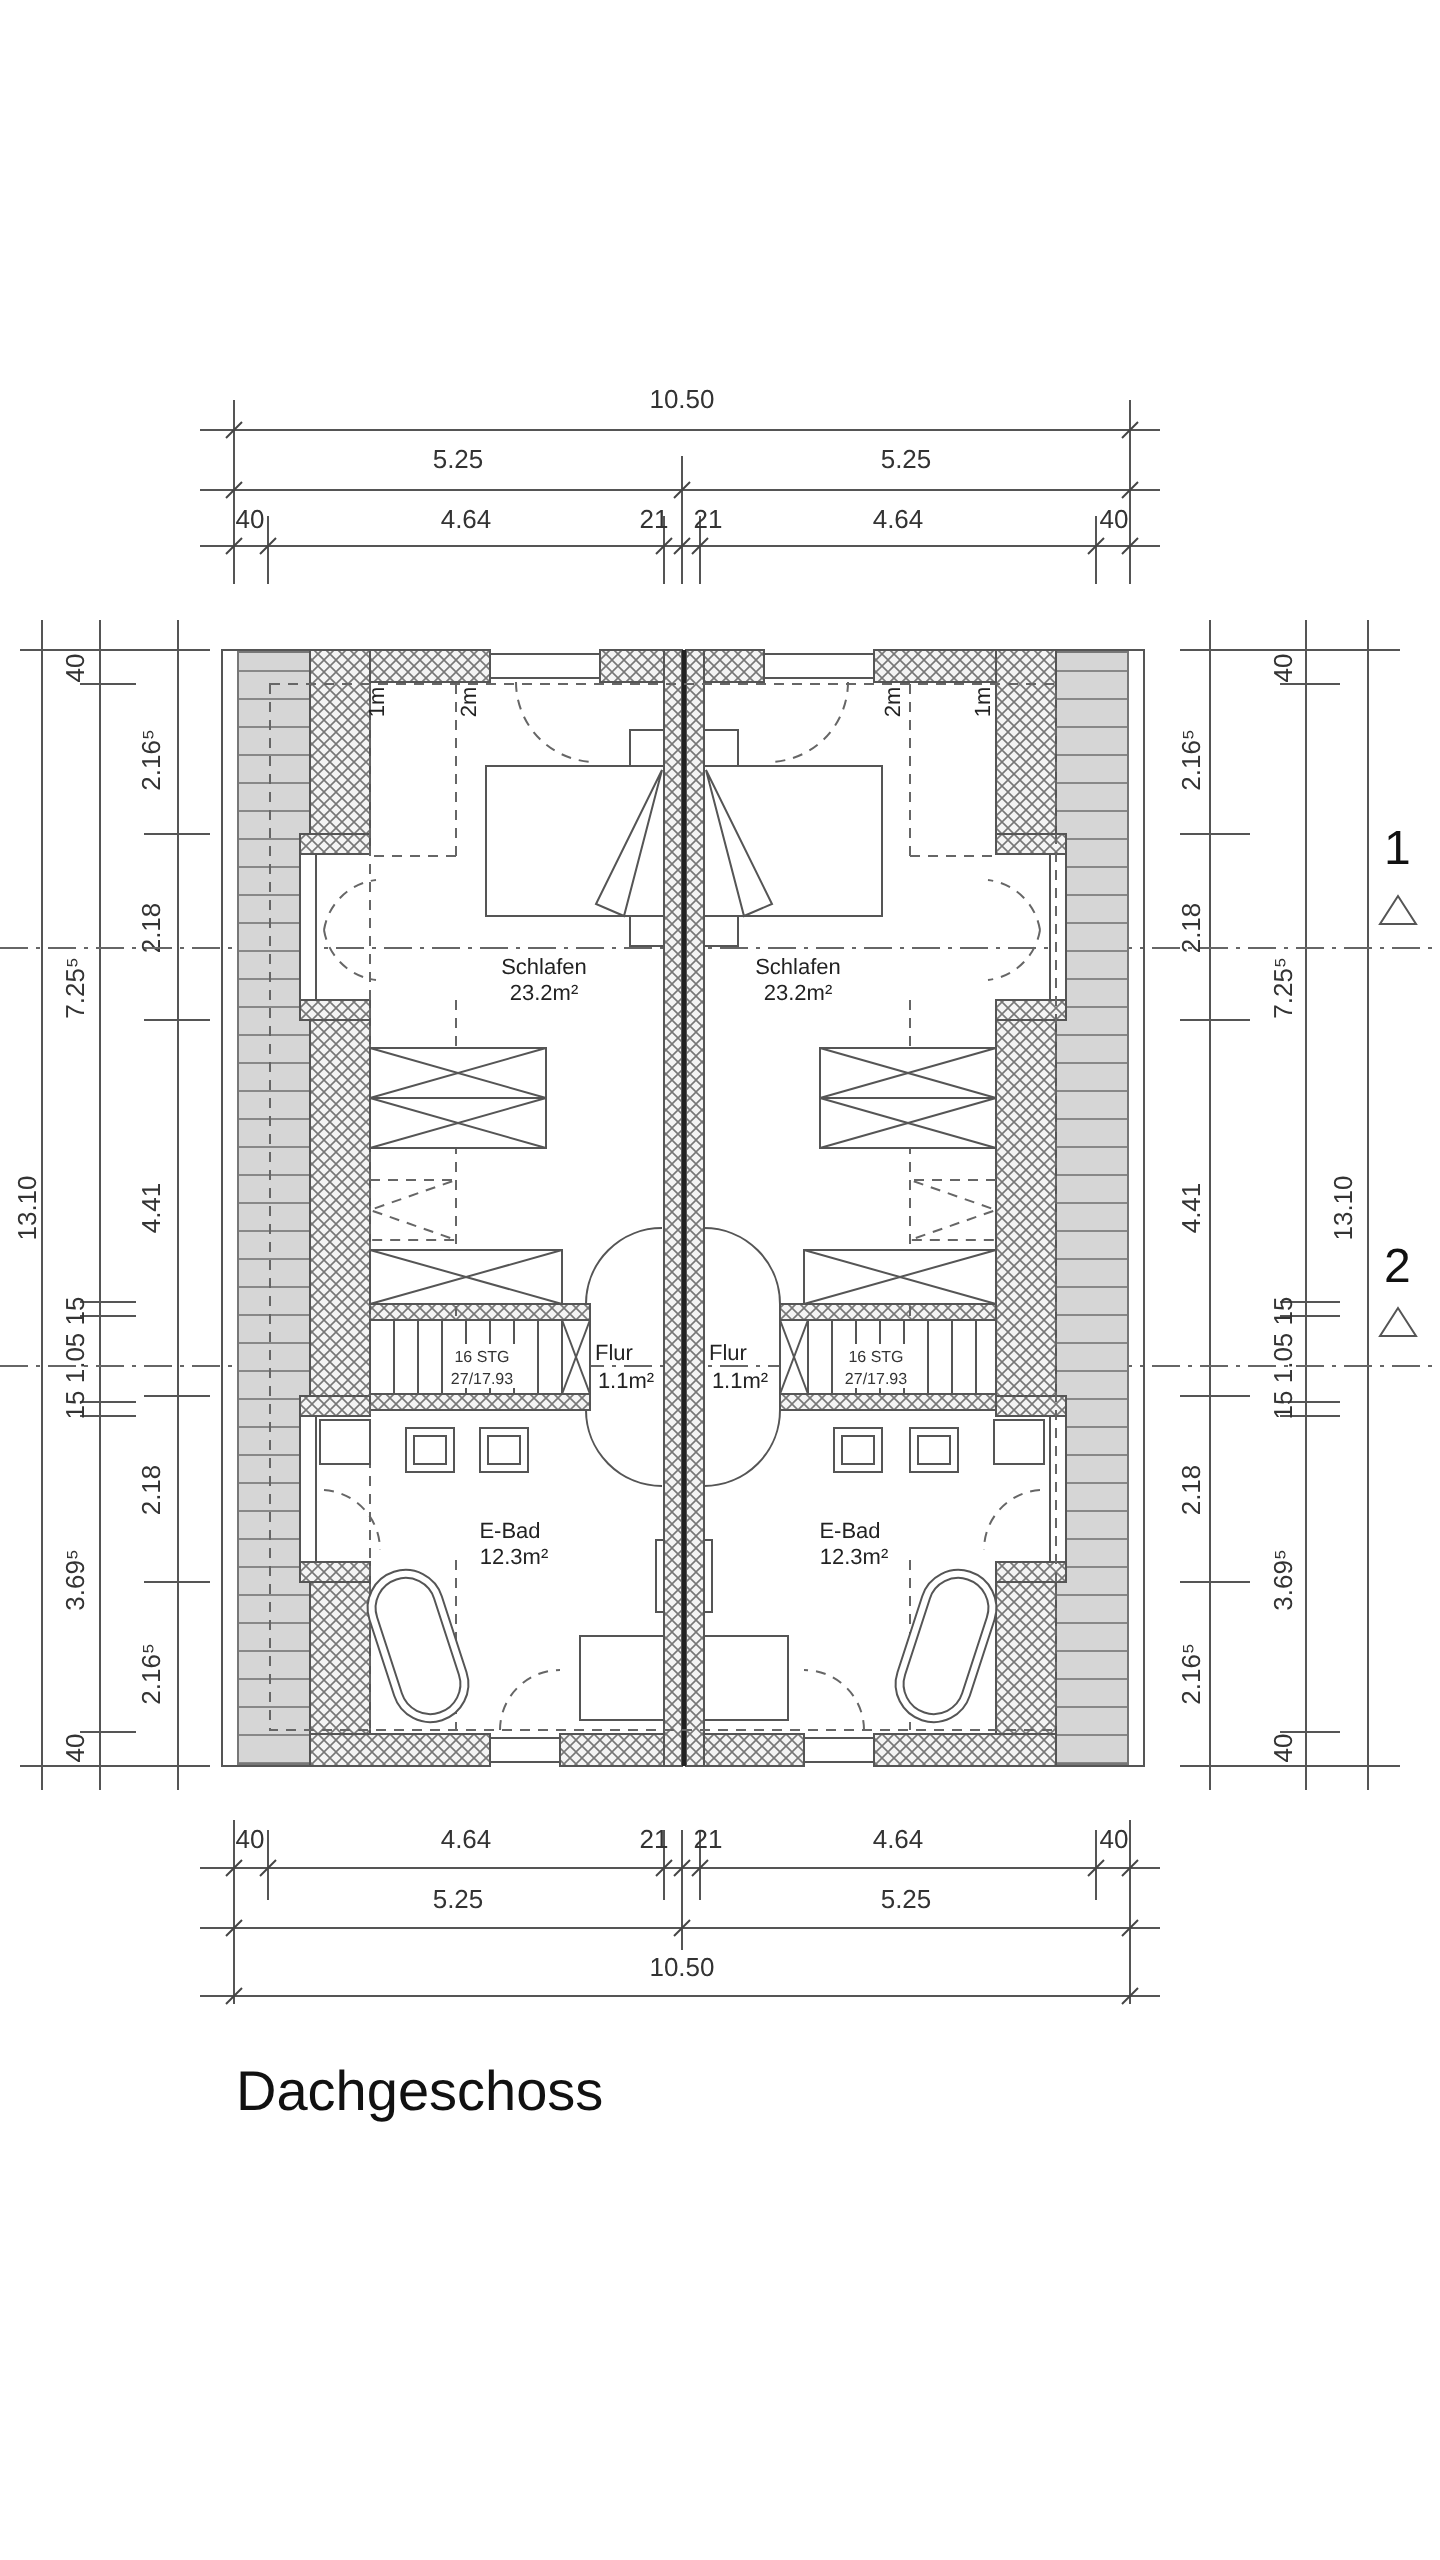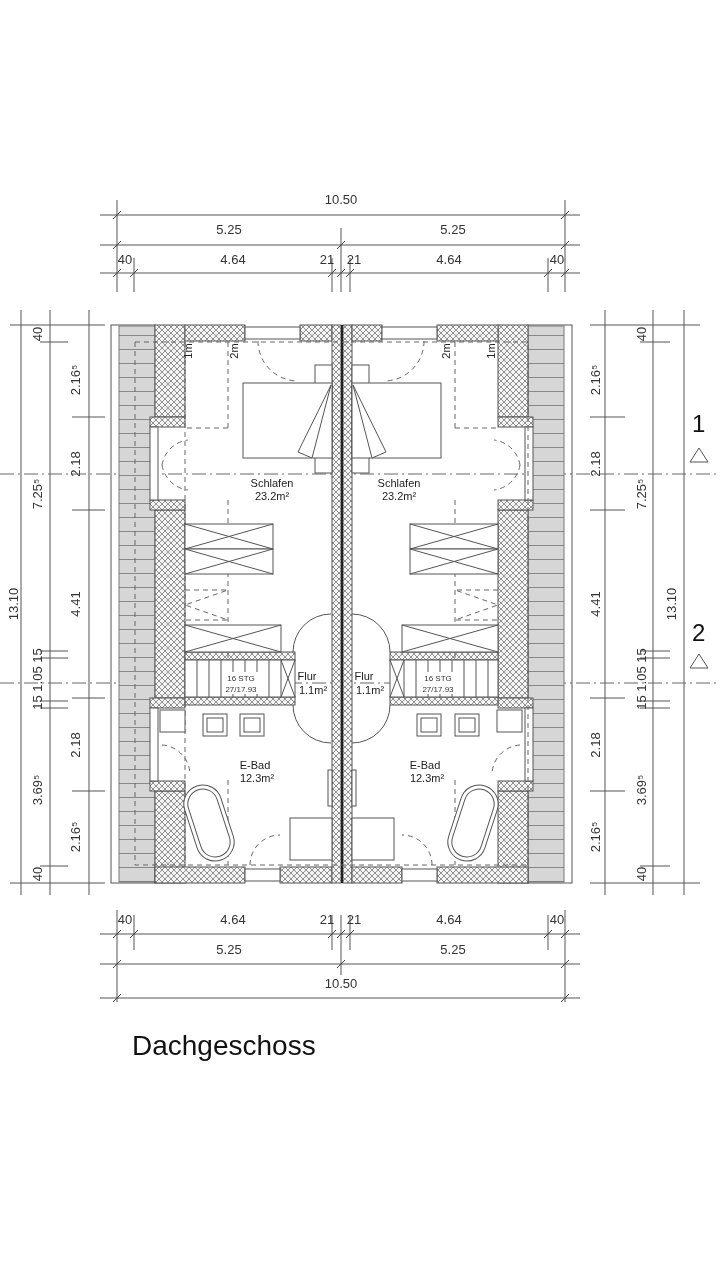--- a/index.html
+++ b/index.html
@@ -2,21 +2,21 @@
 <html><head>
 <meta charset="utf-8">
 <style>
   html, body { margin: 0; padding: 0; background: #ffffff; }
   body { width: 720px; height: 1280px; position: relative; overflow: hidden; font-family: "Liberation Sans", sans-serif; }
   svg { position: absolute; left: 0; top: 0; }
   .dim { font-family: "Liberation Sans", sans-serif; font-size: 13px; fill: #333; }
   .room { font-family: "Liberation Sans", sans-serif; font-size: 11px; fill: #222; }
   .stair { font-family: "Liberation Sans", sans-serif; font-size: 8px; fill: #333; }
   .axis { font-family: "Liberation Sans", sans-serif; font-size: 24px; fill: #111; }
-  .title { position: absolute; left: 132px; top: 1030px; font-size: 28px; color: #111; font-family: "Liberation Sans", sans-serif; }
+  .title { position: absolute; left: 118px; top: 1030px; font-size: 28px; color: #111; font-family: "Liberation Sans", sans-serif; }
   .ln { stroke: #555; stroke-width: 1; fill: none; }
   .wall { fill: url(#hatch); stroke: #555; stroke-width: 1; }
   .dash { stroke: #666; stroke-width: 1; stroke-dasharray: 5 4; fill: none; }
   .axisline { stroke: #666; stroke-width: 1; stroke-dasharray: 14 4 2 4; }
 </style>
 </head>
 <body>
 
 <svg width="720" height="1280" viewBox="0 0 720 1280">
   <defs>

